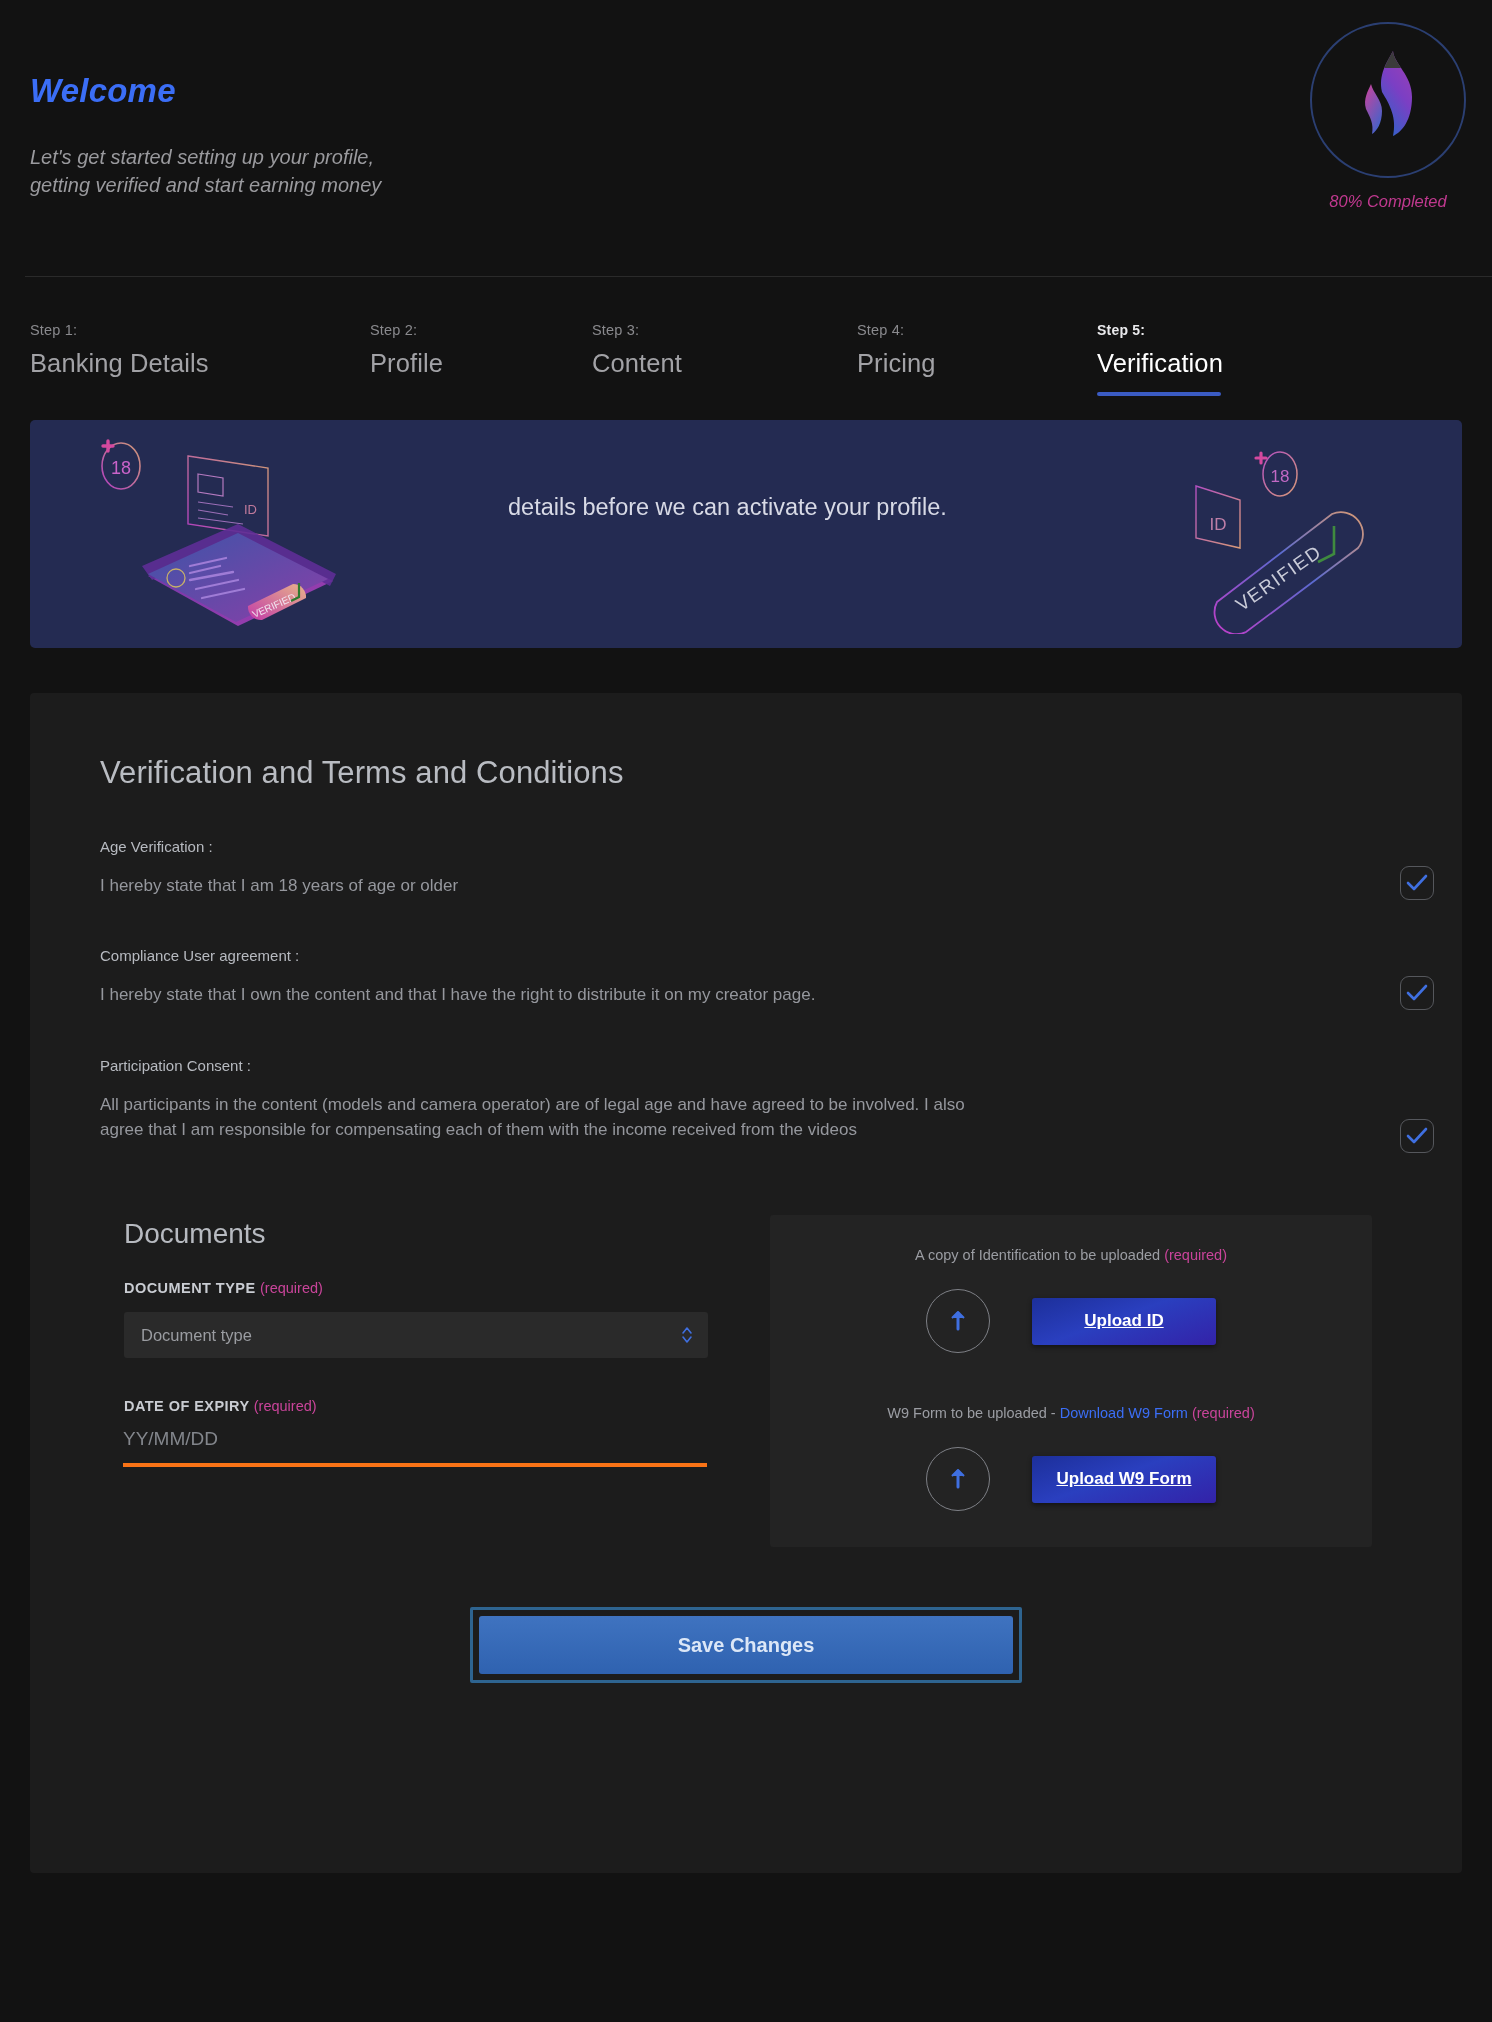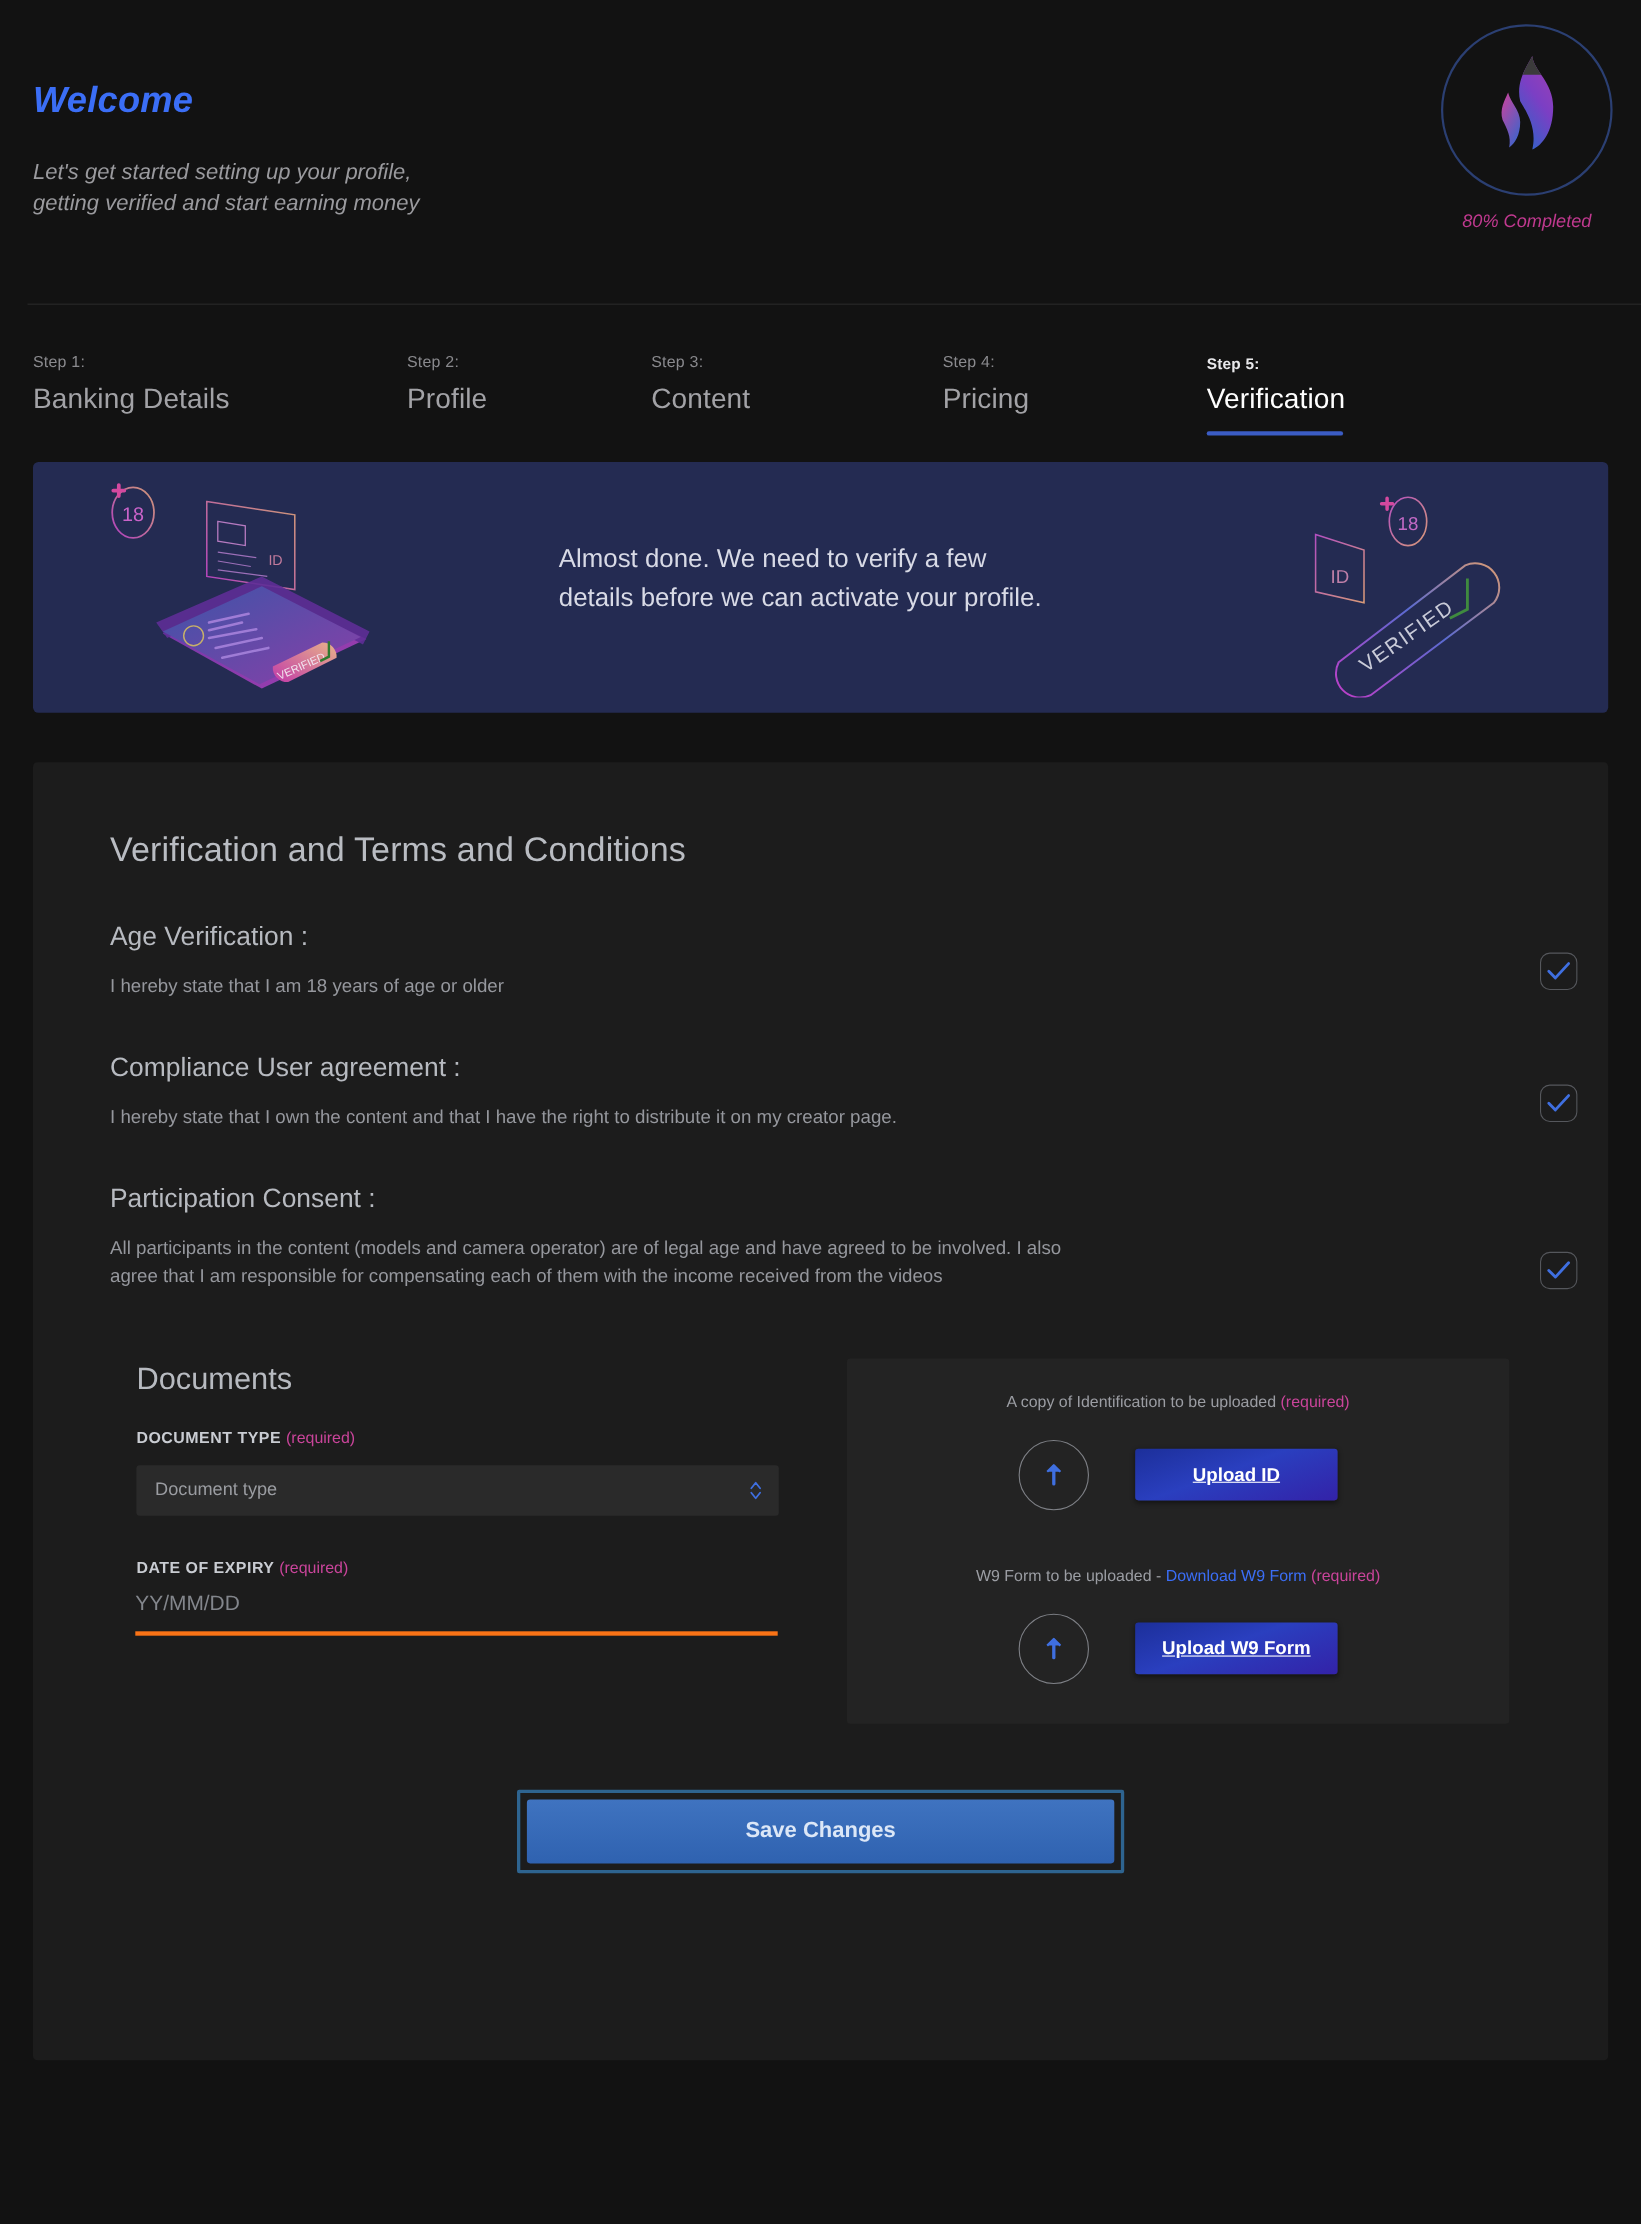--- a/index.html
+++ b/index.html
@@ -165,21 +165,21 @@
   .terms { margin-top: 47px; padding: 0 28px 0 70px; }
   .term-row {
     display: flex;
     align-items: flex-start;
     justify-content: space-between;
   }
   .term-row + .term-row { margin-top: 47px; }
   .term-copy { flex: 1; padding-right: 40px; }
   .term-heading {
     color: #b7bac0;
-    font-size: 24px;
+    font-size: 15px;
     font-weight: normal;
   }
   .term-body {
     margin-top: 19px;
     color: #95979d;
     font-size: 17px;
     line-height: 1.47;
     max-width: 900px;
   }
   .term-check-wrap {
@@ -422,21 +422,20 @@
 
         <g>
           <path d="M170 180 L215 158 A13 13 0 0 1 228 172 L184 194 A13 13 0 0 1 170 180 Z" fill="url(#vbadge)"></path>
           <text x="196" y="183" font-size="10" fill="#f1e3ef" text-anchor="middle" transform="rotate(-24 196 180)" font-family="Liberation Sans, sans-serif">VERIFIED</text>
           <path d="M221 157 l0 14 l-8 4" stroke="#2f7a2f" stroke-width="2.2" fill="none"></path>
         </g>
       </g>
     </svg>
 
     <div class="banner-text">
-      <div>Almost done. We need to verify a few</div>
       <div>details before we can activate your profile.</div>
     </div>
 
     <svg class="banner-art-right" viewBox="0 0 220 200">
       <defs>
         <linearGradient id="outlineGrad2" x1="0" y1="1" x2="1" y2="0">
           <stop offset="0%" stop-color="#c03ec8"></stop>
           <stop offset="55%" stop-color="#5a6ad0"></stop>
           <stop offset="100%" stop-color="#d99a74"></stop>
         </linearGradient>

